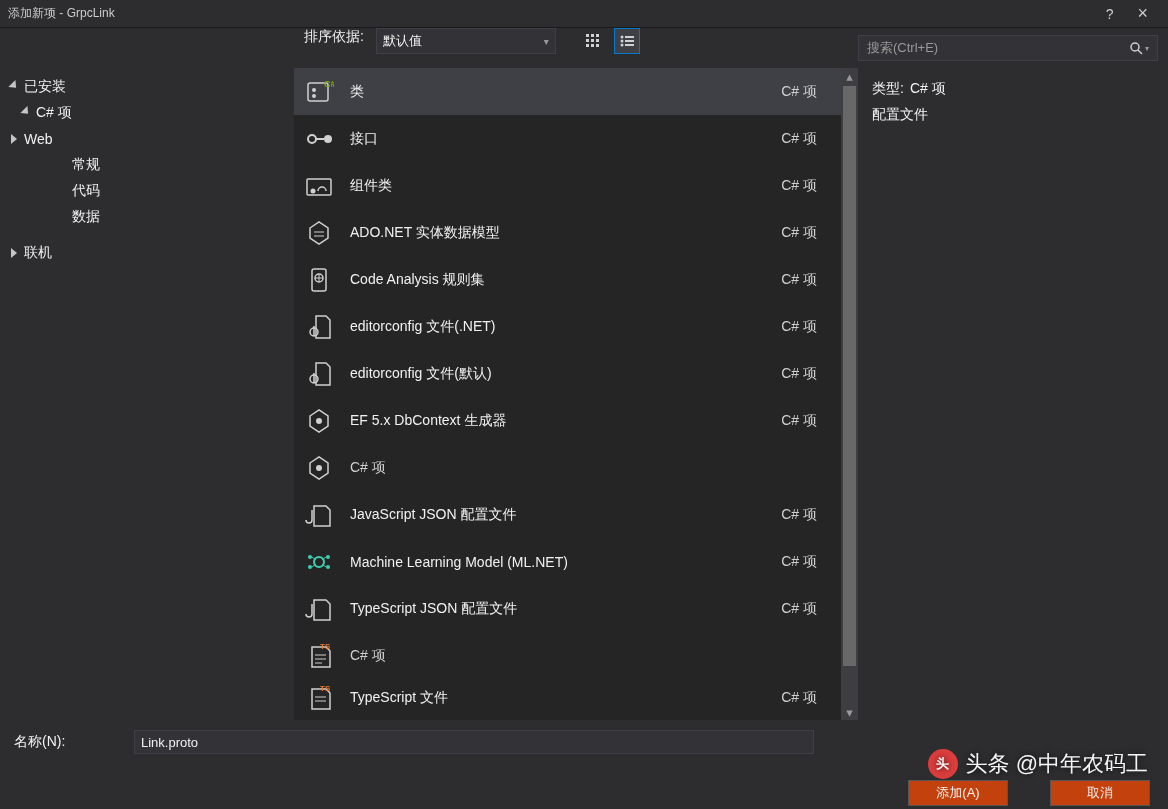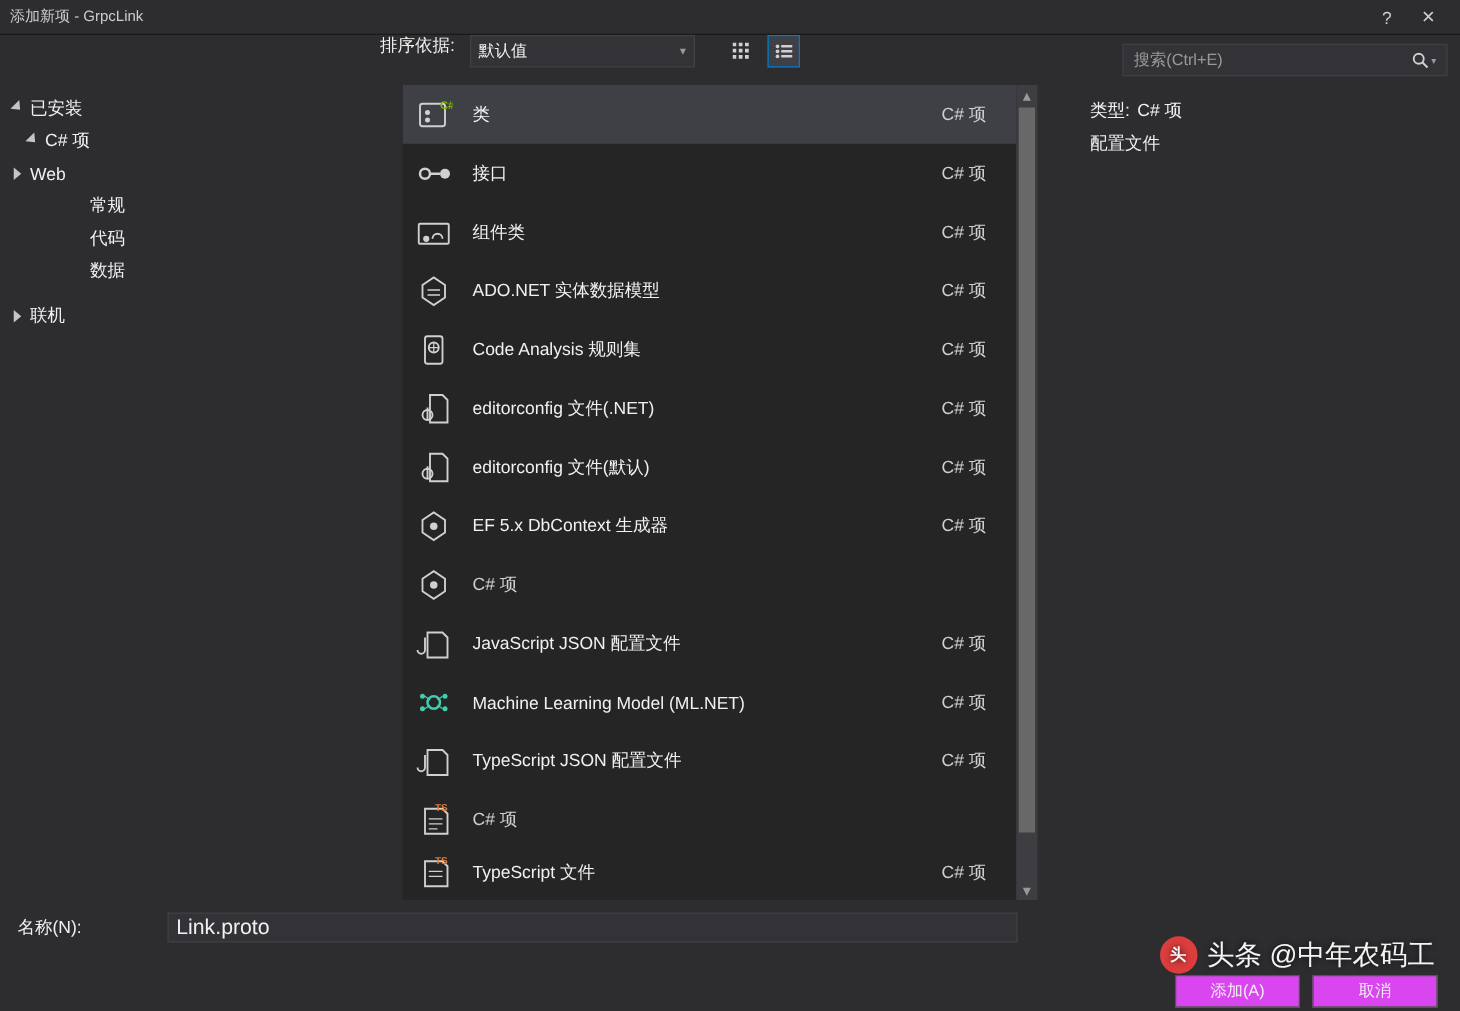--- a/index.html
+++ b/index.html
@@ -55,24 +55,23 @@
   .sort-select .dd { color:#999; font-size:10px;}
   .view-btn {
     width:26px; height:26px; display:flex; align-items:center;
     justify-content:center; color:#d0d0d0;
   }
   .view-btn.active { border:1px solid #007acc; background:#3f3f46;}
   .search-box {
     flex:1; background:#333337; border:1px solid #3f3f46; height:26px;
     color:#999; padding:0 8px; display:flex; align-items:center;
     justify-content:space-between;
-    margin-left:40px;
-  }
-
-  .content { display:flex; height: 652px; gap: 28px; }
+  }
+
+  .content { display:flex; height: 652px; }
   .sidebar { width:294px; flex-shrink:0; overflow:hidden;}
   .item-list-wrap { flex:1; position:relative; display:flex;}
   .item-list {
     flex:1; background:#252526; overflow-y:hidden;
     border-left:0;
   }
   .scrollbar {
     width:17px; background:#3e3e42; position:relative; flex-shrink:0;
   }
   .scrollbar .thumb {
@@ -103,27 +102,28 @@
   .detail-val { color:#f1f1f1; font-size:14px;}
 
   .footer {
     position:absolute; left:0; right:0; bottom:0; height:89px;
     background:#2d2d30; padding:8px 12px;
   }
   .name-row { display:flex; align-items:center; height:28px;}
   .name-row label { width:122px; color:#f1f1f1; font-size:14px; padding-left:2px;}
   .name-input {
     width:680px; height:24px; background:#333337; border:1px solid #3f3f46;
-    color:#f1f1f1; padding:0 6px; font-size:17px;
+    color:#f1f1f1; padding:0 6px; font-size:13px;
   }
   .btn-row { display:flex; justify-content:flex-end; gap:10px; margin-top:24px; padding-right:6px;}
   .btn {
-    width:100px; height:26px; background:#d946ef; border:1px solid #555;
+    width:100px; height:26px; background:#c2410c; border:1px solid #555;
     color:#f1f1f1; display:flex; align-items:center; justify-content:center;
     font-size:13px;
+    margin-left:32px;
   }
   .watermark {
     position:absolute; right:20px; bottom:30px; color:#fff;
     font-size:22px; font-weight:500; text-shadow:0 0 6px rgba(0,0,0,.8);
     display:flex; align-items:center; gap:8px; pointer-events:none;
     opacity:.95;
   }
   .watermark .logo {
     width:30px; height:30px; border-radius:50%; background:#e63e3e;
     color:#fff; display:flex; align-items:center; justify-content:center;

